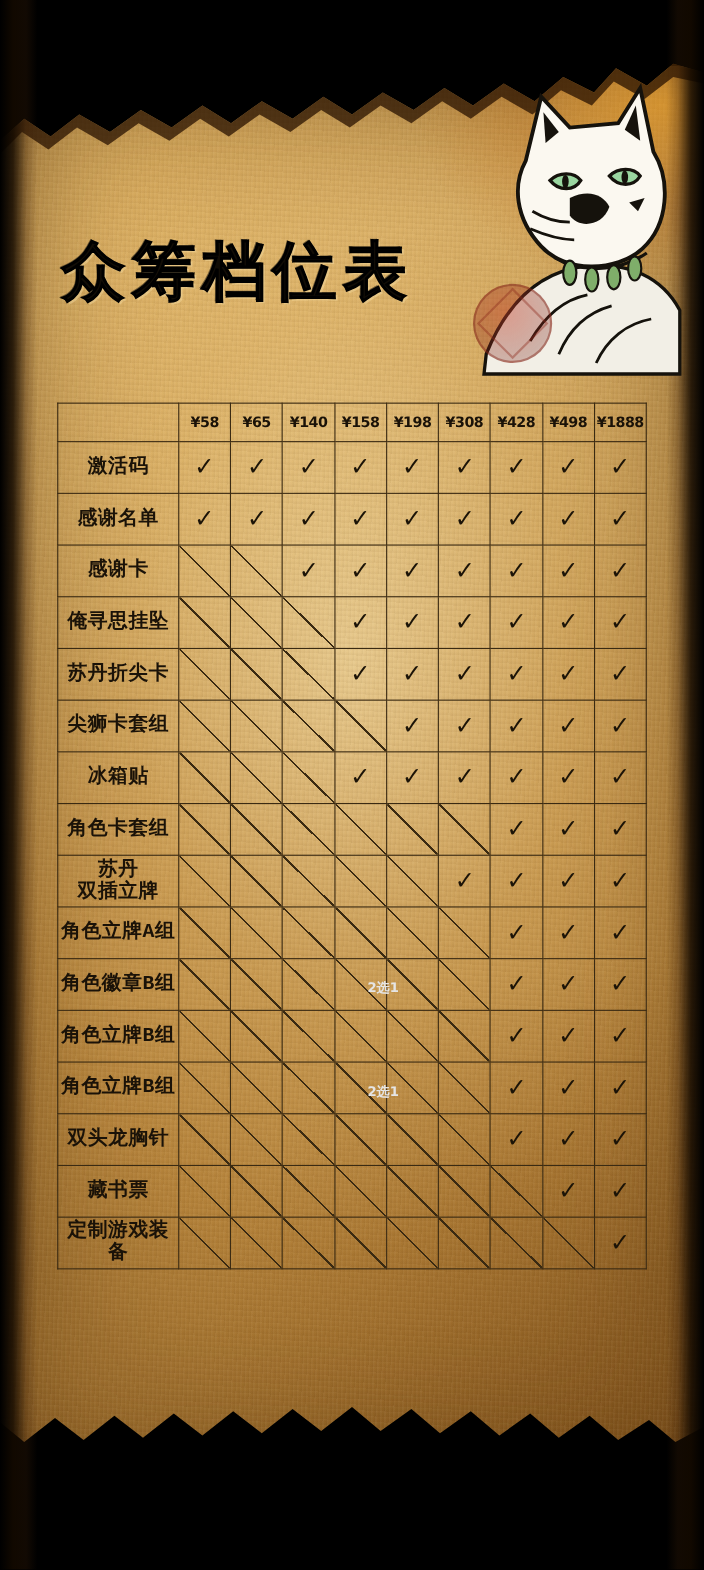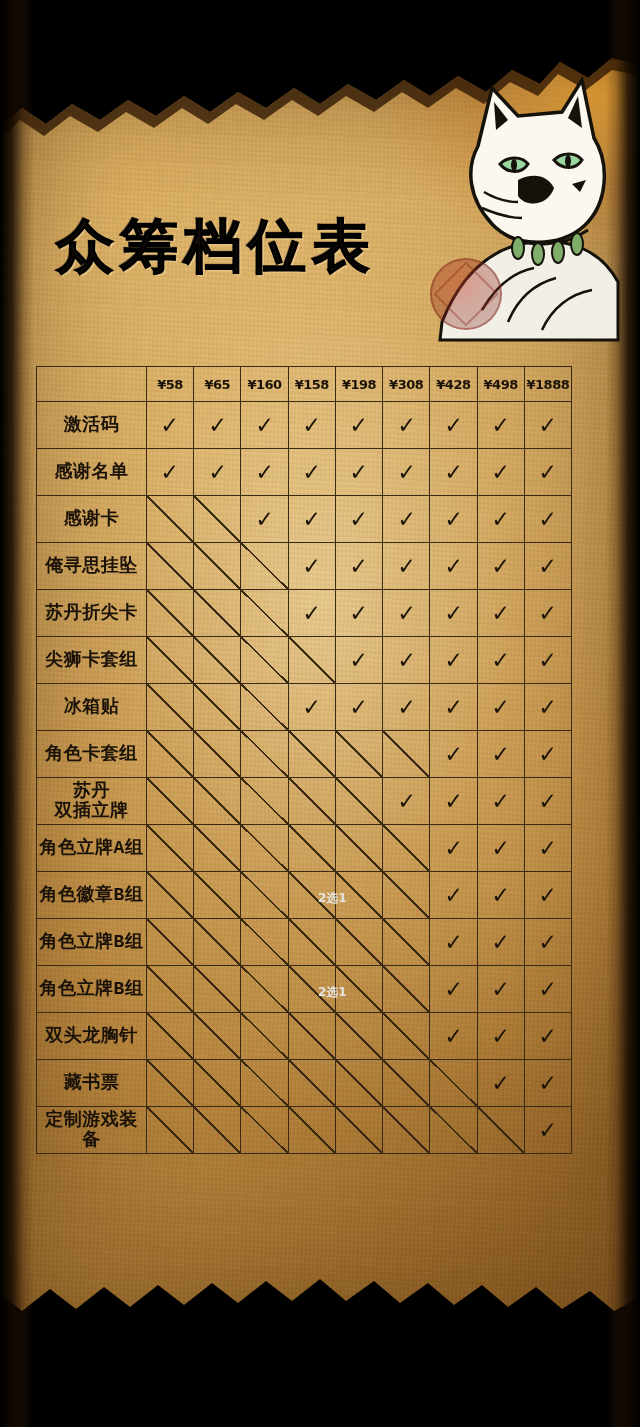--- a/index.html
+++ b/index.html
@@ -115,21 +115,21 @@
   .seal::before {
     content: "";
     position: absolute;
     inset: 11px;
     border: 2px solid rgba(140,40,25,0.5);
     transform: rotate(45deg);
   }
   
   .table-wrap {
     position: absolute;
-    left: 36px;
+    left: 52px;
     top: 366px;
     width: 536px;
   }
   table.tiers {
     border-collapse: collapse;
     width: 536px;
     table-layout: fixed;
   }
   table.tiers td, table.tiers th {
     border: 1px solid #3a2a12;
@@ -256,21 +256,21 @@
           <col>
           <col>
           <col>
           <col>
       </colgroup>
       <thead>
         <tr class="hdr-row">
           <th class="corner"></th>
         <th>¥58</th>
             <th>¥65</th>
-            <th>¥160</th>
+            <th>¥140</th>
             <th>¥158</th>
             <th>¥198</th>
             <th>¥308</th>
             <th>¥428</th>
             <th>¥498</th>
             <th>¥1888</th>
           </tr>
       </thead>
       <tbody>
           <tr>

